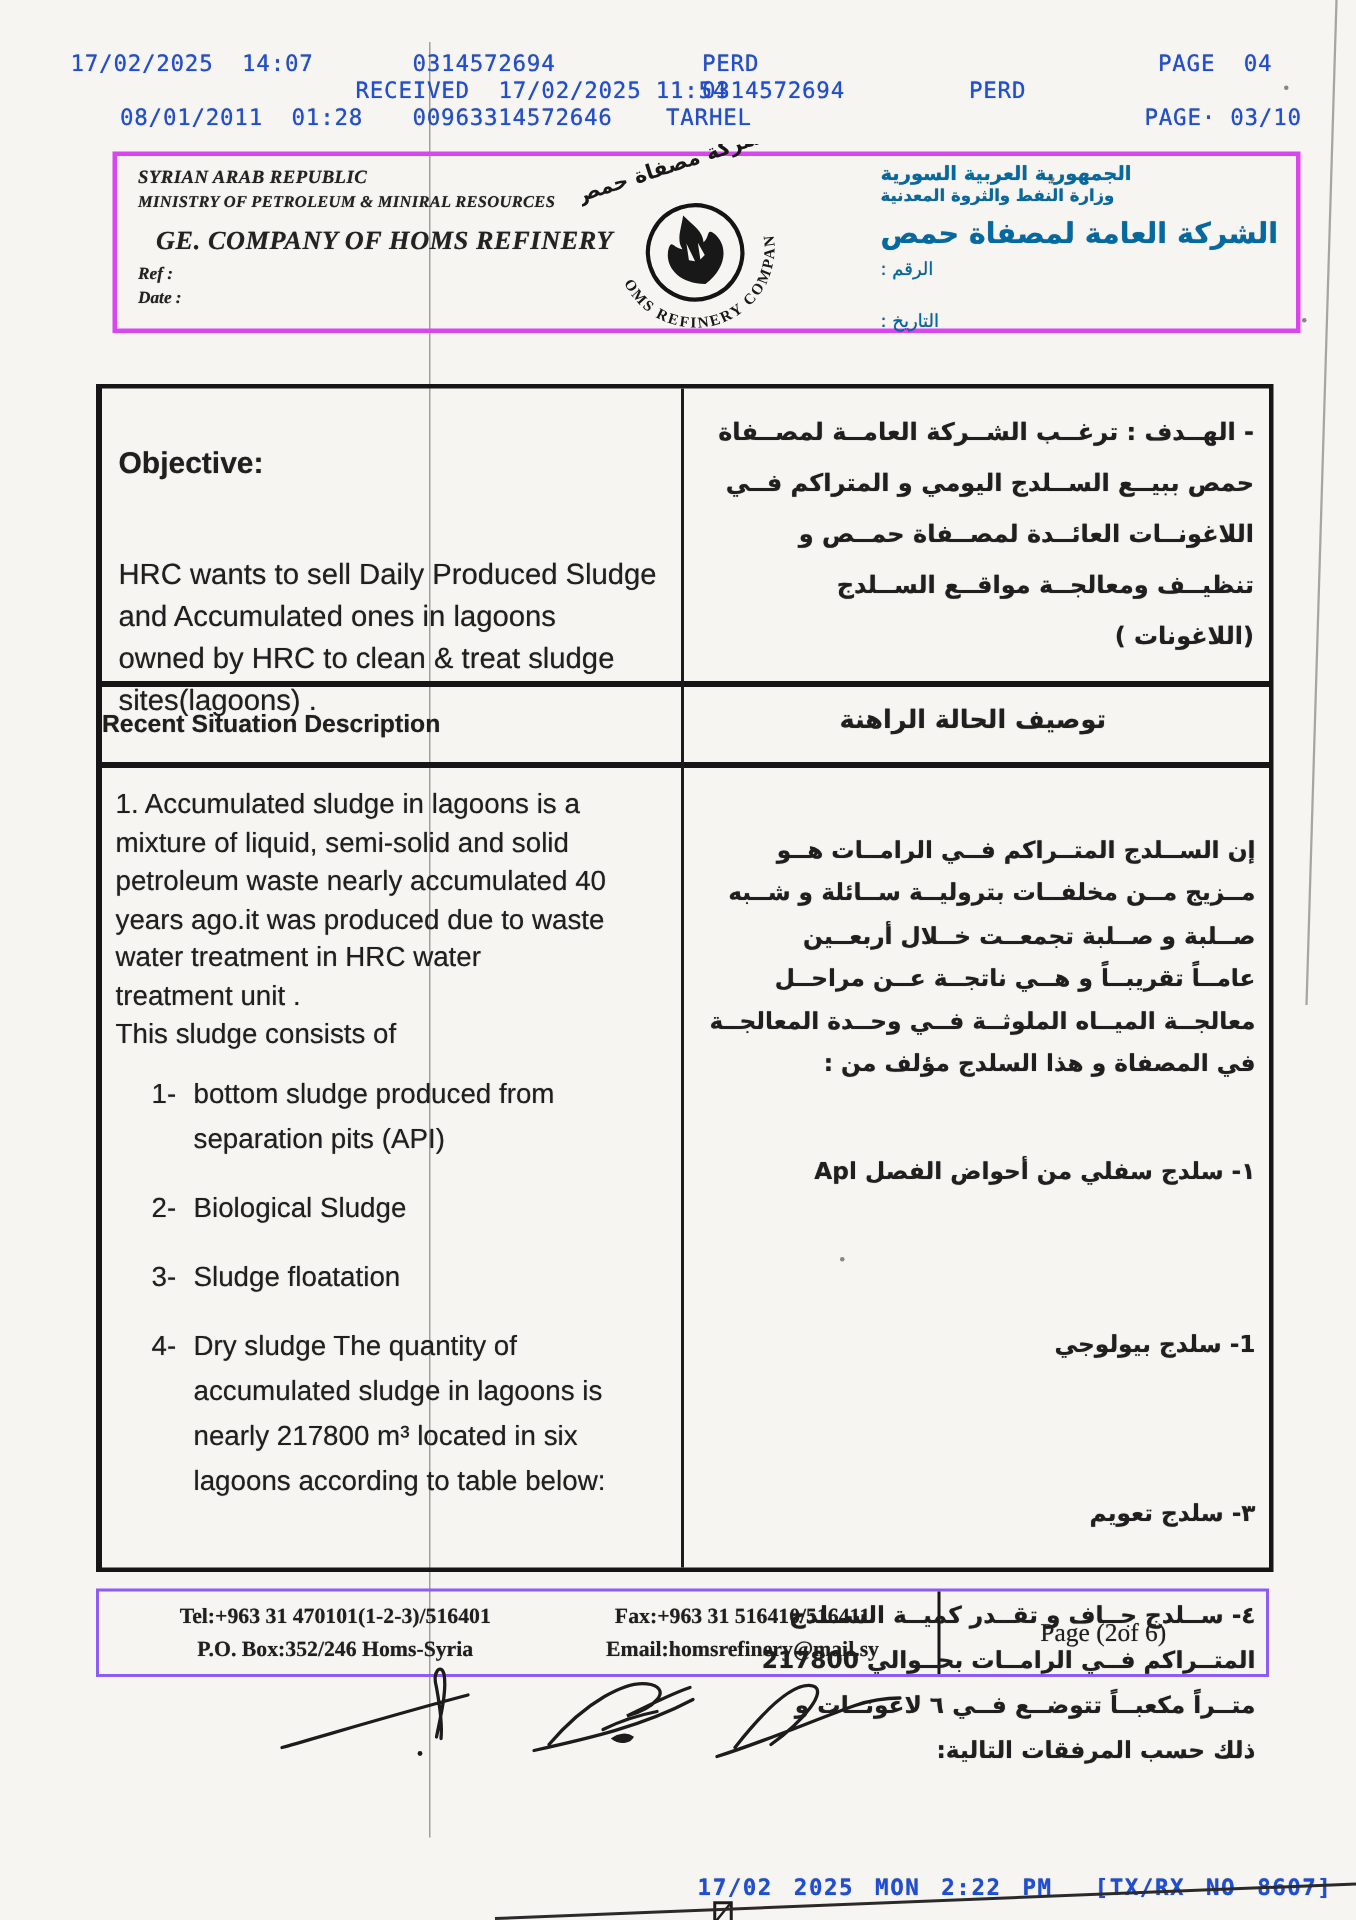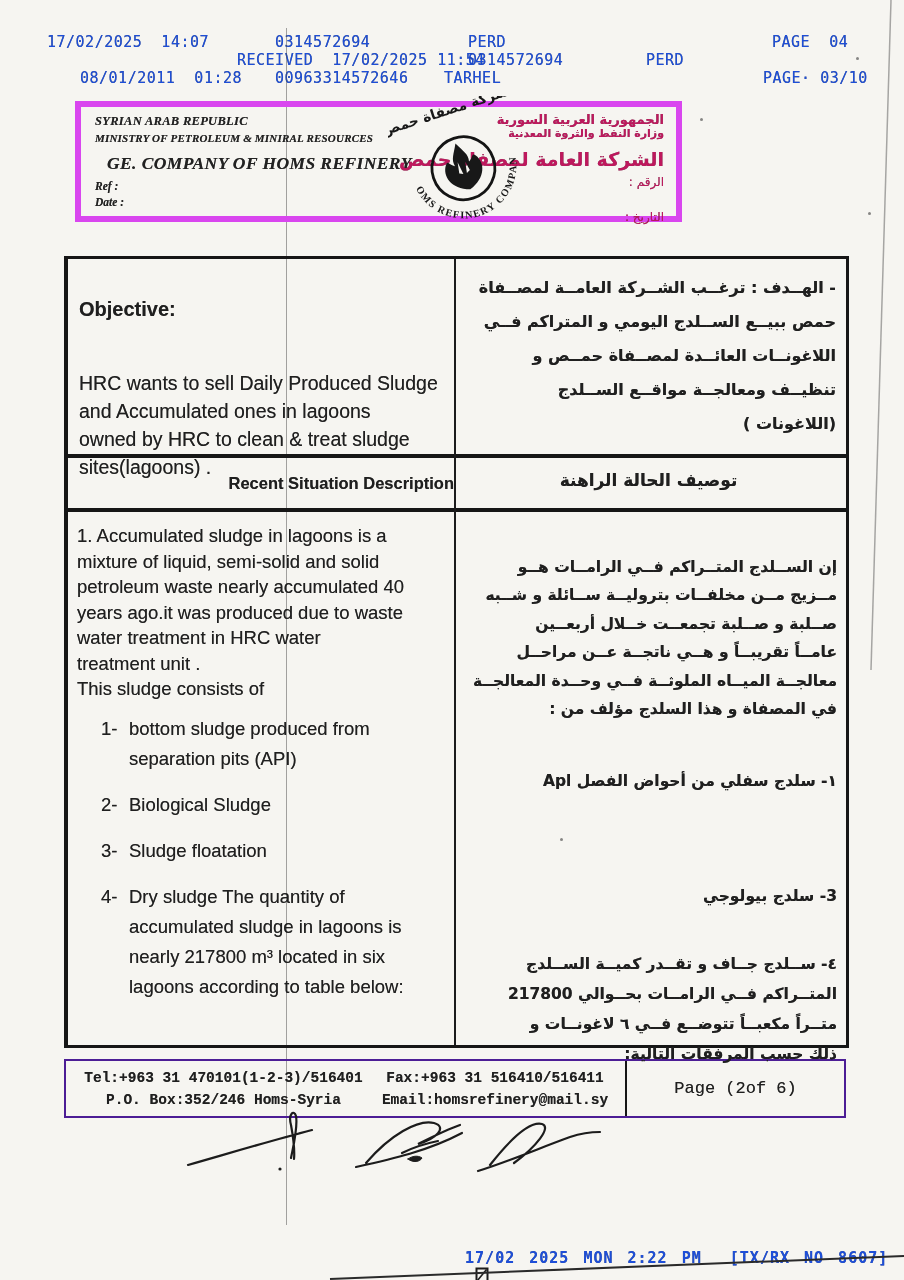--- a/index.html
+++ b/index.html
@@ -12,63 +12,63 @@
   .abs { position:absolute; }
   .mono { font-family:"DejaVu Sans Mono", monospace; font-size:15px; color:#1d4ed8; letter-spacing:.5px; white-space:pre; }
   .serif { font-family:"Liberation Serif", serif; }
   .arabic { font-family:"DejaVu Sans", sans-serif; direction:rtl; }
   .blur { text-shadow:0 0 .6px rgba(25,25,25,.6); }
 
   
   .scanline-v { left:286px; top:28px; width:1px; height:1197px; background:rgba(75,75,75,.5); }
 
   
-  .letterhead { left:75px; top:101px; width:607px; height:121px; border:6px solid #d946ef; }
+  .letterhead { left:75px; top:101px; width:792px; height:121px; border:3px solid #d946ef; }
   .lh-en { left:14px; top:7px; font-style:italic; font-weight:bold; color:#222; }
   .lh-en .l1 { font-size:12.5px; letter-spacing:.3px; }
   .lh-en .l2 { font-size:11px; margin-top:3px; letter-spacing:.2px; }
   .lh-en .co { font-size:17.5px; margin-top:9px; letter-spacing:.4px;margin-left:12px; }
   .lh-en .ref { font-size:11.5px; margin-top:6px; }
   .lh-en .date { font-size:11.5px; margin-top:4px; }
-  .lh-ar { right:12px; top:5px; text-align:right; font-weight:bold; color:#be185d; }
+  .lh-ar { right:12px; top:5px; text-align:left; font-weight:bold; color:#0369a1; }
   .lh-ar .l1 { font-size:13px; }
   .lh-ar .l2 { font-size:11px; margin-top:0; }
   .lh-ar .co { font-size:19px; margin-top:8px; }
   .lh-ar .ref { font-size:12px; margin-top:5px; font-weight:normal; }
   .lh-ar .date { font-size:12px; margin-top:21px; font-weight:normal; }
   .logo { left:388px; top:96px; width:152px; height:148px; z-index:5; }
 
   
   .main-table { left:64px; top:256px; width:785px; height:792px; border:3px solid #161616; border-left-width:4px; }
   .col-divider { left:386px; top:0; width:2px; height:100%; background:#1c1c1c; z-index:1; }
   .row-objective { left:0; top:0; width:100%; height:199px; border-bottom:4px solid #161616; }
   .row-header { left:0; top:203px; width:100%; height:50px; border-bottom:4px solid #161616; }
   .row-body { left:0; top:257px; width:100%; height:528px; }
 
   .obj-en { left:11px; top:8px; width:400px; font-size:19.5px; line-height:28px; white-space:pre-line; z-index:2; }
   .obj-en .head { font-weight:bold; font-size:20px; margin-bottom:18px; }
   .obj-ar { right:10px; top:12px; width:372px; font-size:16px; font-weight:bold; line-height:34px; white-space:pre-line; text-align:right; z-index:2; }
 
-  .hdr-en { left:0; top:12px; width:386px; text-align:right; font-weight:bold; font-size:16.5px; }
+  .hdr-en { left:0; top:12px; width:386px; text-align:left; font-weight:bold; font-size:16.5px; }
   .hdr-ar { right:0; top:8px; width:395px; text-align:center; font-weight:bold; font-size:17px; }
 
   .body-en { left:9px; top:7px; width:402px; font-size:18.5px; line-height:25.5px; z-index:2; }
   .body-en .para { white-space:pre-line; }
   .en-list { margin-top:12px; }
   .en-item { display:flex; margin-left:24px; margin-bottom:16px; line-height:30px; }
   .en-item .num { width:28px; flex:0 0 28px; }
   .en-item .txt { white-space:pre-line; }
   .body-ar { right:9px; top:8px; width:374px; font-size:15.5px; font-weight:bold; line-height:28.5px; white-space:pre-line; text-align:right; z-index:2; }
   .ar-item1 { margin-top:15px; }
   .ar-item2 { margin-top:58px; }
   .ar-item3 { margin-top:56px; }
   .ar-item4 { margin-top:10px; line-height:30px; }
 
   
-  .footer-table { left:64px; top:1059px; width:782px; height:59px; border:2px solid #4c1d95; display:flex; font-family:Liberation Mono, monospace; font-weight:bold; font-size:14.5px; }
+  .footer-table { left:64px; top:1059px; width:782px; height:59px; border:2px solid #8b5cf6; display:flex; font-family:Liberation Serif, serif; font-weight:bold; font-size:14.5px; }
   .ft-cell { display:flex; flex-direction:column; justify-content:center; text-align:center; line-height:22px; }
   .ft-tel { width:315px; }
   .ft-fax { width:228px; }
   .ft-page { flex:1; border-left:2px solid #161616; font-weight:normal; font-size:17px;margin-left:16px; }
 
   .fax-bottom { left:437px; top:1231px; font-weight:bold; letter-spacing:1px; word-spacing:4px; }
   .speck { position:absolute; background:rgba(60,60,60,.6); border-radius:50%; }
 </style>
 </head>
 <body>
@@ -183,21 +183,22 @@
     </div>
 
     <div class="abs body-ar arabic blur">
       <div>إن الســلدج المتــراكم فــي الرامــات هــو
 مــزيج مــن مخلفــات بتروليــة ســائلة و شــبه
 صــلبة و صــلبة تجمعــت خــلال أربعــين
 عامــاً تقريبــاً و هــي ناتجــة عــن مراحــل
 معالجــة الميــاه الملوثــة فــي وحــدة المعالجــة
 في المصفاة و هذا السلدج مؤلف من :</div>
       <div class="ar-item1">١- سلدج سفلي من أحواض الفصل  Apl</div>
-      <div class="ar-item2">3- سلدج بيولوجي</div>
+      <div class="ar-item2">1- سلدج بيولوجي</div>
+      <div class="ar-item3">٣- سلدج تعويم</div>
       <div class="ar-item4">٤- ســلدج جــاف و تقــدر كميــة الســلدج
 المتــراكم فــي الرامــات بحــوالي  217800
 متــراً مكعبــاً تتوضــع فــي ٦ لاغونــات و
 ذلك حسب المرفقات التالية:</div>
     </div>
   </div>
 </div>
 
 <div class="abs footer-table">
   <div class="ft-cell ft-tel blur">

